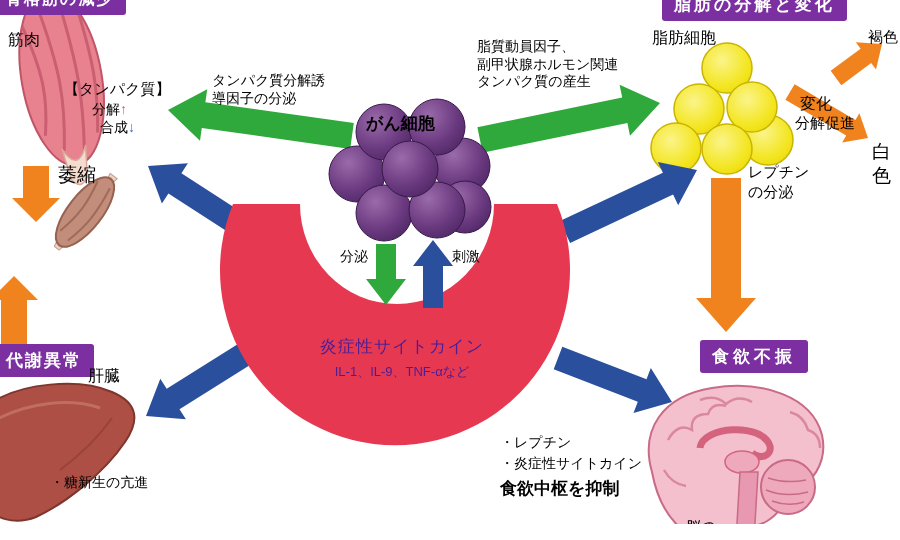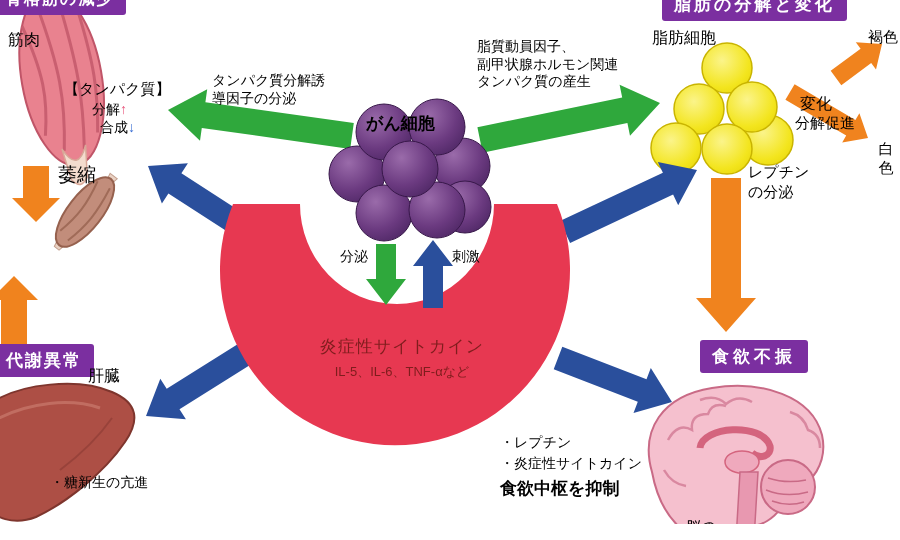--- a/index.html
+++ b/index.html
@@ -14,21 +14,21 @@
     position:absolute;background:var(--banner,#7B2FA0);color:#fff;
     font-weight:700;border-radius:3px;text-align:center;
     padding:5px 12px;letter-spacing:2px;
   }
   .ag{fill:var(--green,#27A537);}
   .ab{fill:var(--blue,#2A4E9B);}
   .ao{fill:var(--orange,#F0831E);}
   .red-shape{fill:var(--red,#E73851);}
   .up-pink{color:#E8537A;font-weight:700;}
   .down-blue{color:#3B6FD4;font-weight:700;}
-  .white-text{color:#7f1d1d;}
+  .white-text{color:#4c1d95;}
   .bold{font-weight:700;}
 </style>
 </head>
 <body>
 
 <div class="canvas">
 
   <svg class="gfx" width="900" height="540" viewBox="0 0 900 540">
     <defs>
       <radialGradient id="cancerGrad" cx="0.35" cy="0.3" r="0.9">
@@ -132,27 +132,27 @@
 
   <div class="label bold" style="left:366px;top:78px;font-size:17px;margin-top:35px;">がん細胞</div>
   <div class="label preline" style="left:212px;top:72px;font-size:14px;">タンパク質分解誘
 導因子の分泌</div>
   <div class="label preline" style="left:477px;top:38px;font-size:14px;">脂質動員因子、
 副甲状腺ホルモン関連
 タンパク質の産生</div>
   <div class="label" style="left:340px;top:248px;font-size:14px;">分泌</div>
   <div class="label" style="left:452px;top:248px;font-size:14px;">刺激</div>
   <div class="label white-text" style="left:302px;top:336px;width:200px;text-align:center;font-size:17px;letter-spacing:1px;">炎症性サイトカイン</div>
-  <div class="label white-text" style="left:302px;top:364px;width:200px;text-align:center;font-size:13px;">IL-5、IL-6、TNF-αなど</div>
+  <div class="label white-text" style="left:302px;top:364px;width:200px;text-align:center;font-size:13px;">IL-1、IL-9、TNF-αなど</div>
 
   <div class="label" style="left:652px;top:28px;font-size:16px;">脂肪細胞</div>
   <div class="label" style="left:800px;top:50px;font-size:16px;margin-top:44px;">変化</div>
   <div class="label" style="left:868px;top:28px;font-size:15px;">褐色</div>
   <div class="label" style="left:795px;top:114px;font-size:15px;text-align:right;">分解促進</div>
-  <div class="label" style="left:872px;top:140px;font-size:15px;text-align:center;">白色</div>
+  <div class="label" style="left:872px;top:140px;font-size:19px;">白色</div>
   <div class="label preline" style="left:748px;top:162px;font-size:15px;line-height:1.35;">レプチン
 の分泌</div>
 
   <div class="label" style="left:500px;top:434px;font-size:14px;">・レプチン</div>
   <div class="label" style="left:500px;top:455px;font-size:14px;">・炎症性サイトカイン</div>
   <div class="label bold" style="left:500px;top:478px;font-size:17px;">食欲中枢を抑制</div>
   <div class="label" style="left:686px;top:518px;font-size:15px;">脳の</div>
 
 </div>
 

